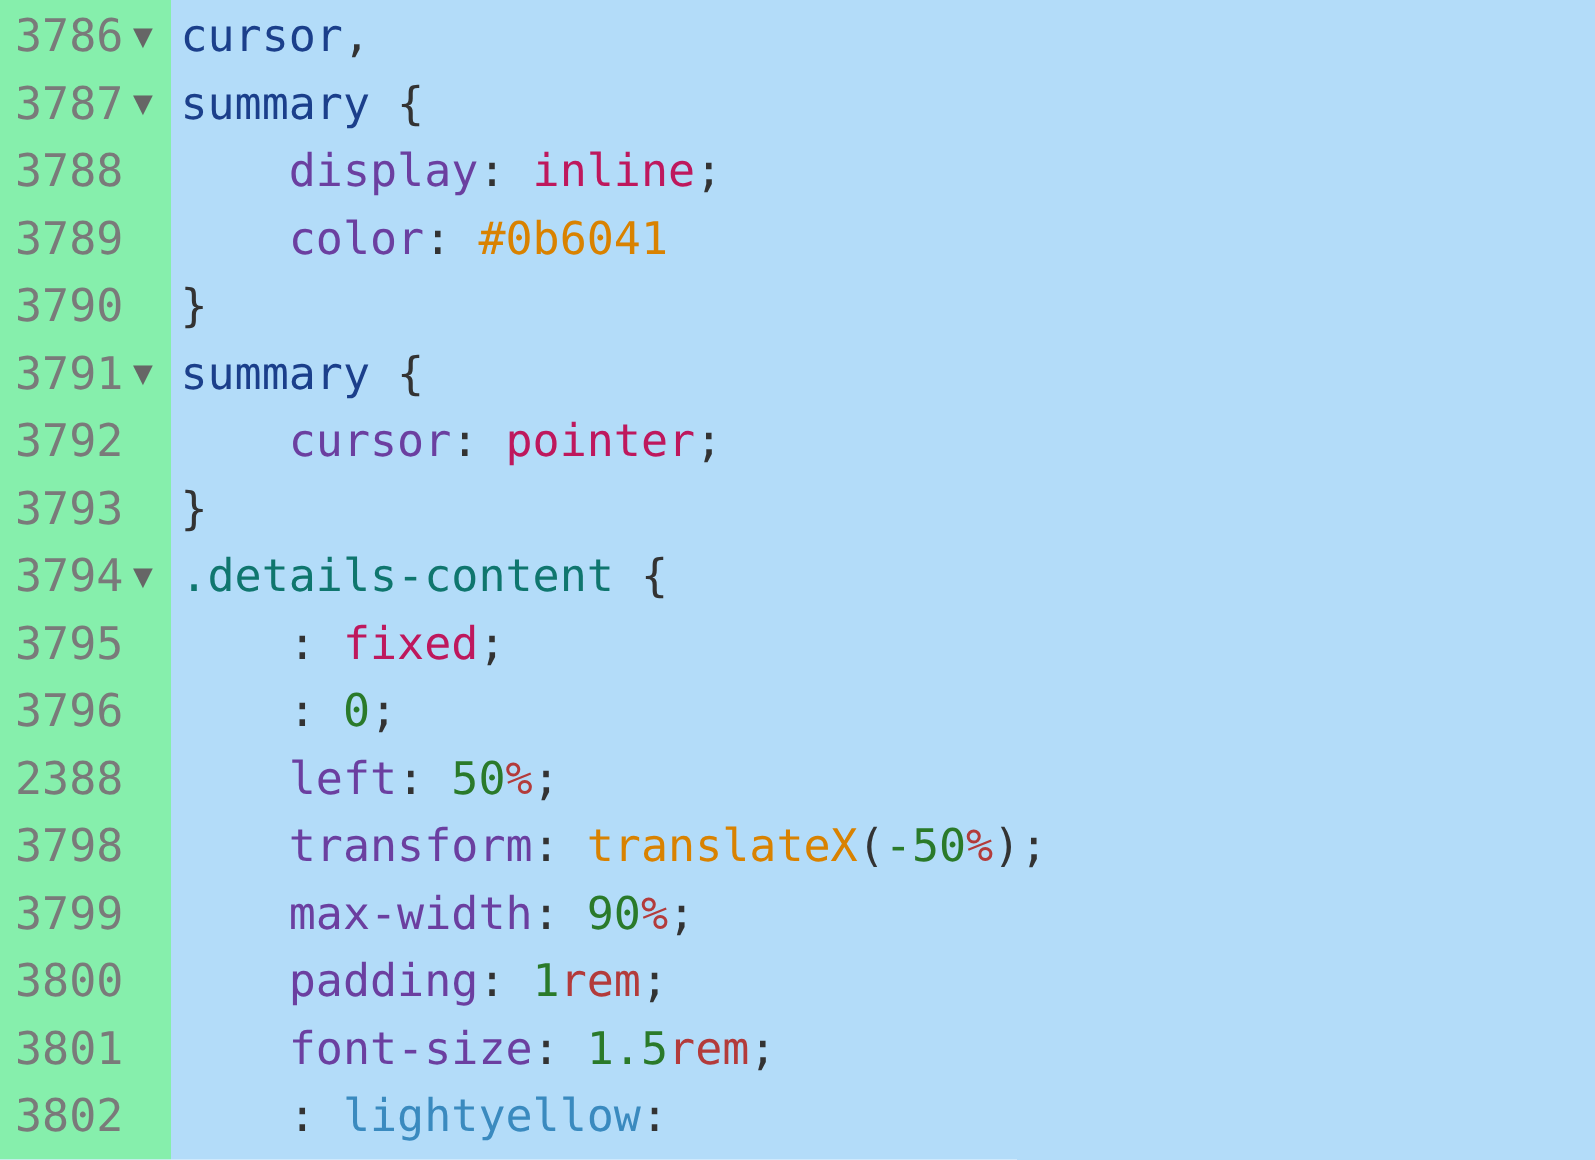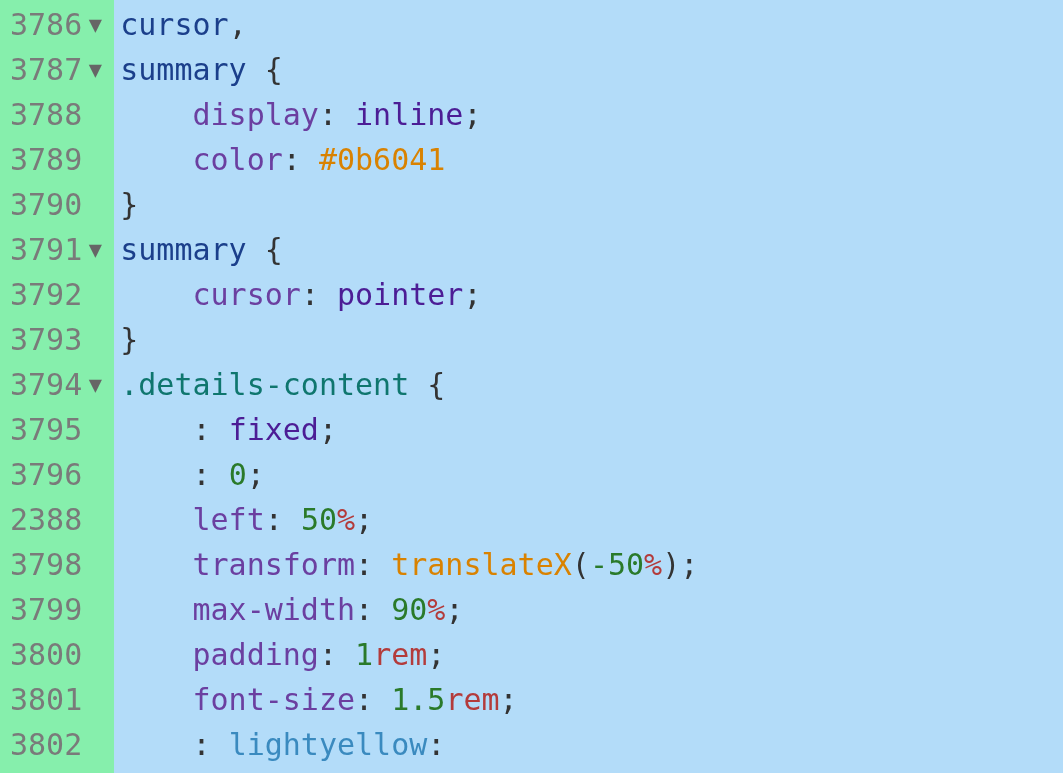--- a/index.html
+++ b/index.html
@@ -57,21 +57,21 @@
     .code-line {
       height: 45px;
       white-space: pre;
       display: flex;
       align-items: center;
     }
     .tag { color: #1b3f8b; }
     .selector-class { color: #0f766e; }
     .property { color: #6b3fa0; text-align: center; }
     .punctuation { color: #333; }
-    .value-keyword { color: #4c1d95; text-align: right; }
+    .value-keyword { color: #be185d; text-align: right; }
     .value-hex { color: #d98200; }
     .value-number { color: #2a7a2a; }
     .value-unit { color: #b33b3b; }
     .value-func { color: #d98200; }
     .value-ident { color: #3a8abf; }
     .brace { color: #333; }
   </style>
 </head>
 <body>
 

